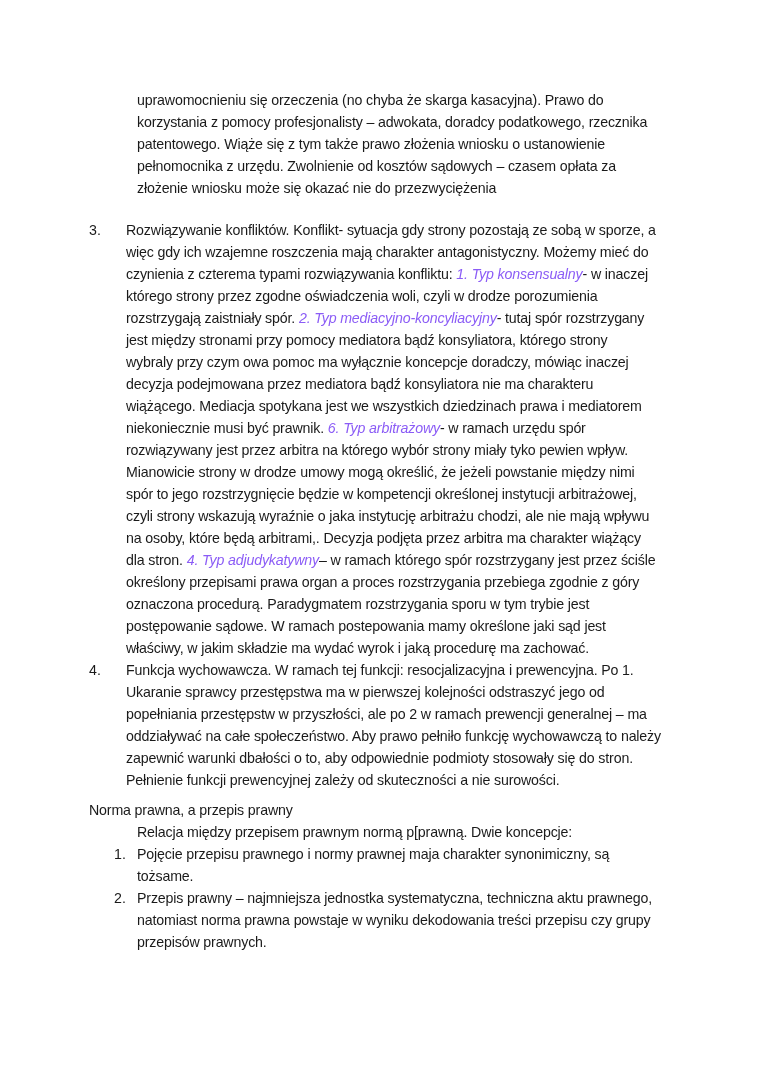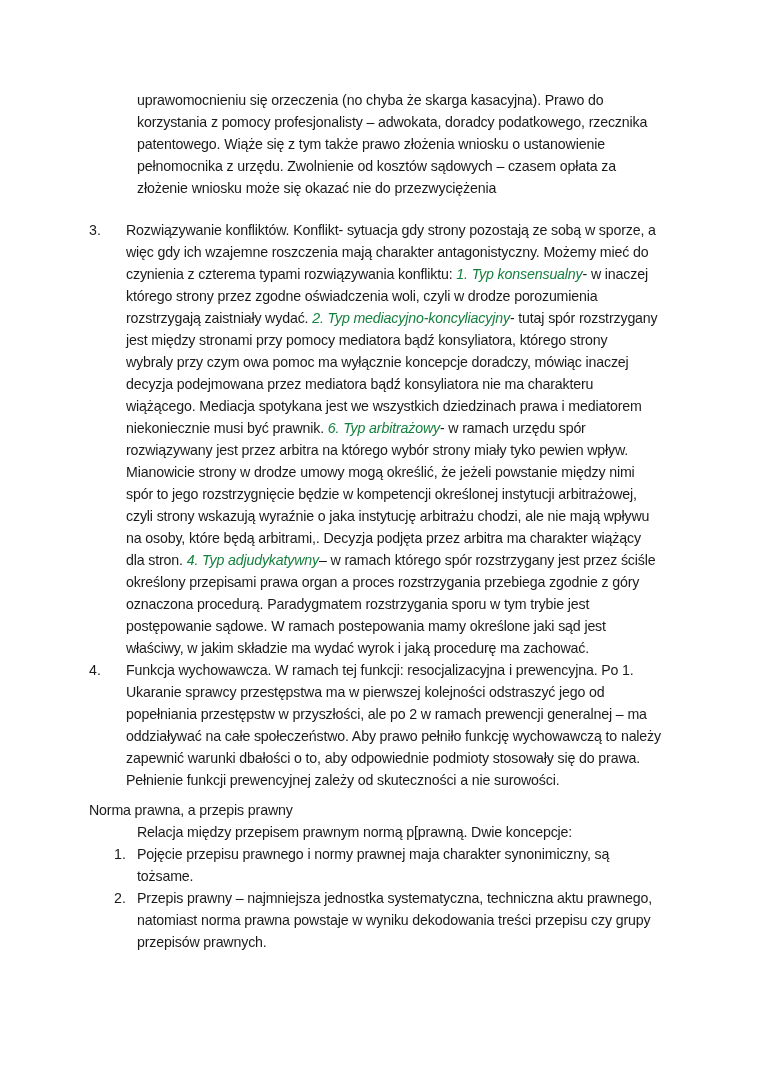--- a/index.html
+++ b/index.html
@@ -1,21 +1,21 @@
 <!DOCTYPE html>
 <html><head>
 <meta charset="utf-8">
 <style>
   html, body { margin:0; padding:0; background:#ffffff; }
   body { width:760px; height:1075px; position:relative; overflow:hidden;
          font-family:"Liberation Sans", sans-serif; color:#1a1a1a; }
   .page { position:absolute; left:0; top:0; width:760px; height:1075px;text-align:center; }
   .line { position:absolute; font-size:14.2px; white-space:nowrap; line-height:20px; letter-spacing:-0.15px; }
   .b { font-weight:normal; }
-  .i { font-style:italic; color:#15803d; }
+  .i { font-style:italic; color:#8b5cf6; }
   .num { position:absolute; font-size:14.2px; line-height:20px; }
 </style>
 </head>
 <body>
 
 <div class="page">
 
   <div>
     <div class="line" style="left:137px;top:90px">uprawomocnieniu się orzeczenia (no chyba że skarga kasacyjna). Prawo do</div>
     <div class="line" style="left:137px;top:112px">korzystania z pomocy profesjonalisty – adwokata, doradcy podatkowego, rzecznika</div>
@@ -23,21 +23,21 @@
     <div class="line" style="left:137px;top:156px">pełnomocnika z urzędu. Zwolnienie od kosztów sądowych – czasem opłata za</div>
     <div class="line" style="left:137px;top:178px">złożenie wniosku może się okazać nie do przezwyciężenia</div>
   </div>
 
   <div>
     <div class="num" style="left:89px;top:220px">3.</div>
     <div class="line" style="left:126px;top:220px"><span class="b">Rozwiązywanie konfliktów.</span><span> Konflikt- sytuacja gdy strony pozostają ze sobą w sporze, a</span></div>
     <div class="line" style="left:126px;top:242px">więc gdy ich wzajemne roszczenia mają charakter antagonistyczny. Możemy mieć do</div>
     <div class="line" style="left:126px;top:264px"><span>czynienia z czterema typami rozwiązywania konfliktu: </span><span class="i">1. Typ konsensualny</span><span>-  w inaczej</span></div>
     <div class="line" style="left:126px;top:286px">którego strony przez zgodne oświadczenia woli, czyli w drodze porozumienia</div>
-    <div class="line" style="left:126px;top:308px"><span>rozstrzygają zaistniały wydać. </span><span class="i">2. Typ mediacyjno-koncyliacyjny</span><span>-  tutaj spór rozstrzygany</span></div>
+    <div class="line" style="left:126px;top:308px"><span>rozstrzygają zaistniały spór. </span><span class="i">2. Typ mediacyjno-koncyliacyjny</span><span>-  tutaj spór rozstrzygany</span></div>
     <div class="line" style="left:126px;top:330px">jest między stronami przy pomocy mediatora bądź konsyliatora, którego strony</div>
     <div class="line" style="left:126px;top:352px">wybraly przy czym owa pomoc ma wyłącznie koncepcje doradczy, mówiąc inaczej</div>
     <div class="line" style="left:126px;top:374px">decyzja podejmowana przez mediatora bądź konsyliatora nie ma charakteru</div>
     <div class="line" style="left:126px;top:396px">wiążącego. Mediacja spotykana jest we wszystkich dziedzinach prawa i mediatorem</div>
     <div class="line" style="left:126px;top:418px"><span>niekoniecznie musi być prawnik. </span><span class="i">6. Typ arbitrażowy</span><span>-  w ramach urzędu spór</span></div>
     <div class="line" style="left:126px;top:440px">rozwiązywany jest przez arbitra na którego wybór strony miały tyko pewien wpływ.</div>
     <div class="line" style="left:126px;top:462px">Mianowicie strony w drodze umowy mogą określić, że jeżeli powstanie między nimi</div>
     <div class="line" style="left:126px;top:484px">spór to jego rozstrzygnięcie będzie w kompetencji określonej instytucji arbitrażowej,</div>
     <div class="line" style="left:126px;top:506px">czyli strony wskazują wyraźnie o jaka instytucję arbitrażu chodzi, ale nie mają wpływu</div>
     <div class="line" style="left:126px;top:528px">na osoby, które będą arbitrami,. Decyzja podjęta przez arbitra ma charakter wiążący</div>
@@ -47,21 +47,21 @@
     <div class="line" style="left:126px;top:616px">postępowanie sądowe. W ramach postepowania mamy określone jaki sąd jest</div>
     <div class="line" style="left:126px;top:638px">właściwy, w jakim składzie ma wydać wyrok i jaką procedurę ma zachować.</div>
   </div>
 
   <div>
     <div class="num" style="left:89px;top:660px">4.</div>
     <div class="line" style="left:126px;top:660px"><span class="b">Funkcja wychowawcza.</span><span> W ramach tej funkcji: resocjalizacyjna i prewencyjna. Po 1.</span></div>
     <div class="line" style="left:126px;top:682px">Ukaranie sprawcy przestępstwa ma w pierwszej kolejności odstraszyć jego od</div>
     <div class="line" style="left:126px;top:704px"><span>popełniania przestępstw w przyszłości, ale po 2 w ramach </span><span class="b">prewencji generalnej</span><span> – ma</span></div>
     <div class="line" style="left:126px;top:726px">oddziaływać na całe społeczeństwo. Aby prawo pełniło funkcję wychowawczą to należy</div>
-    <div class="line" style="left:126px;top:748px">zapewnić warunki dbałości o to, aby odpowiednie podmioty stosowały się do prawa.</div>
+    <div class="line" style="left:126px;top:748px">zapewnić warunki dbałości o to, aby odpowiednie podmioty stosowały się do stron.</div>
     <div class="line" style="left:126px;top:770px">Pełnienie funkcji prewencyjnej zależy od skuteczności a nie surowości.</div>
   </div>
 
   <div>
     <div class="line b" style="left:89px;top:800px">Norma prawna, a przepis prawny</div>
     <div class="line" style="left:137px;top:822px">Relacja między przepisem prawnym normą p[prawną. Dwie koncepcje:</div>
 
     <div class="num" style="left:114px;top:844px">1.</div>
     <div class="line" style="left:137px;top:844px">Pojęcie przepisu prawnego i normy prawnej maja charakter synonimiczny, są</div>
     <div class="line" style="left:137px;top:866px">tożsame.</div>

